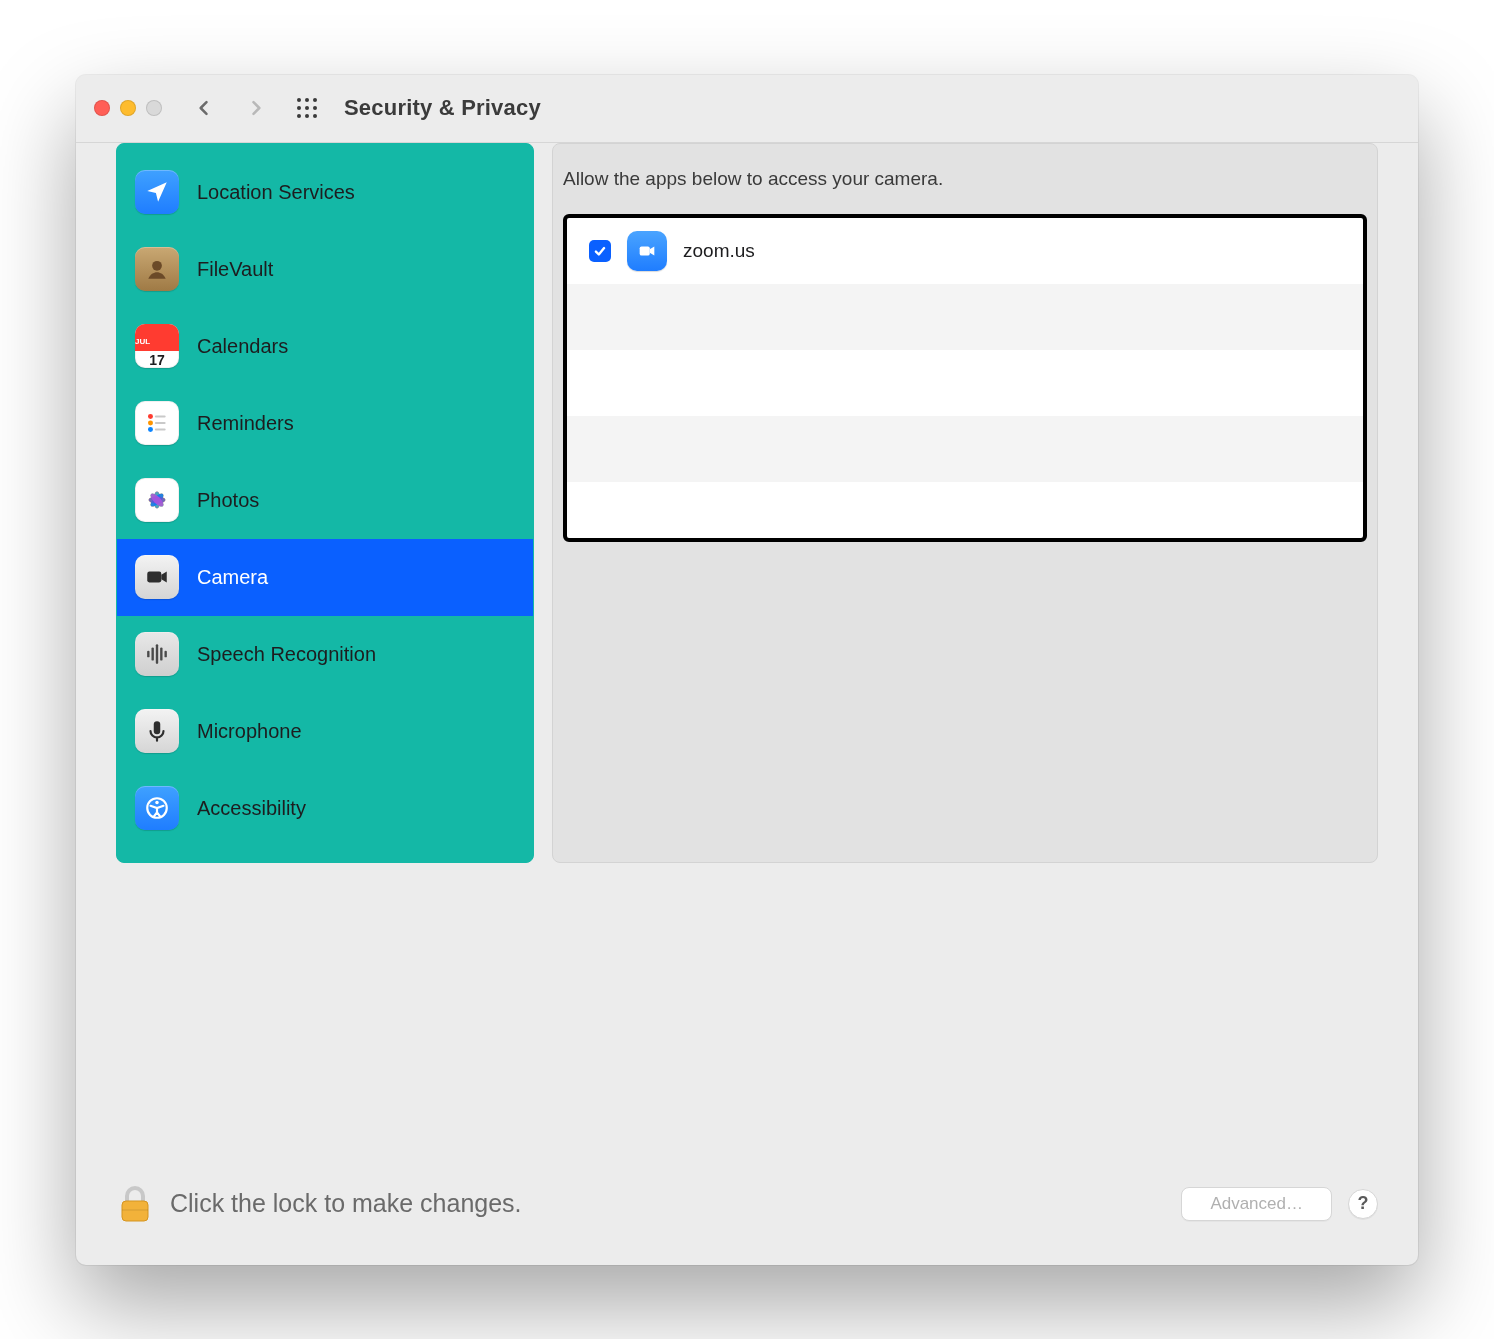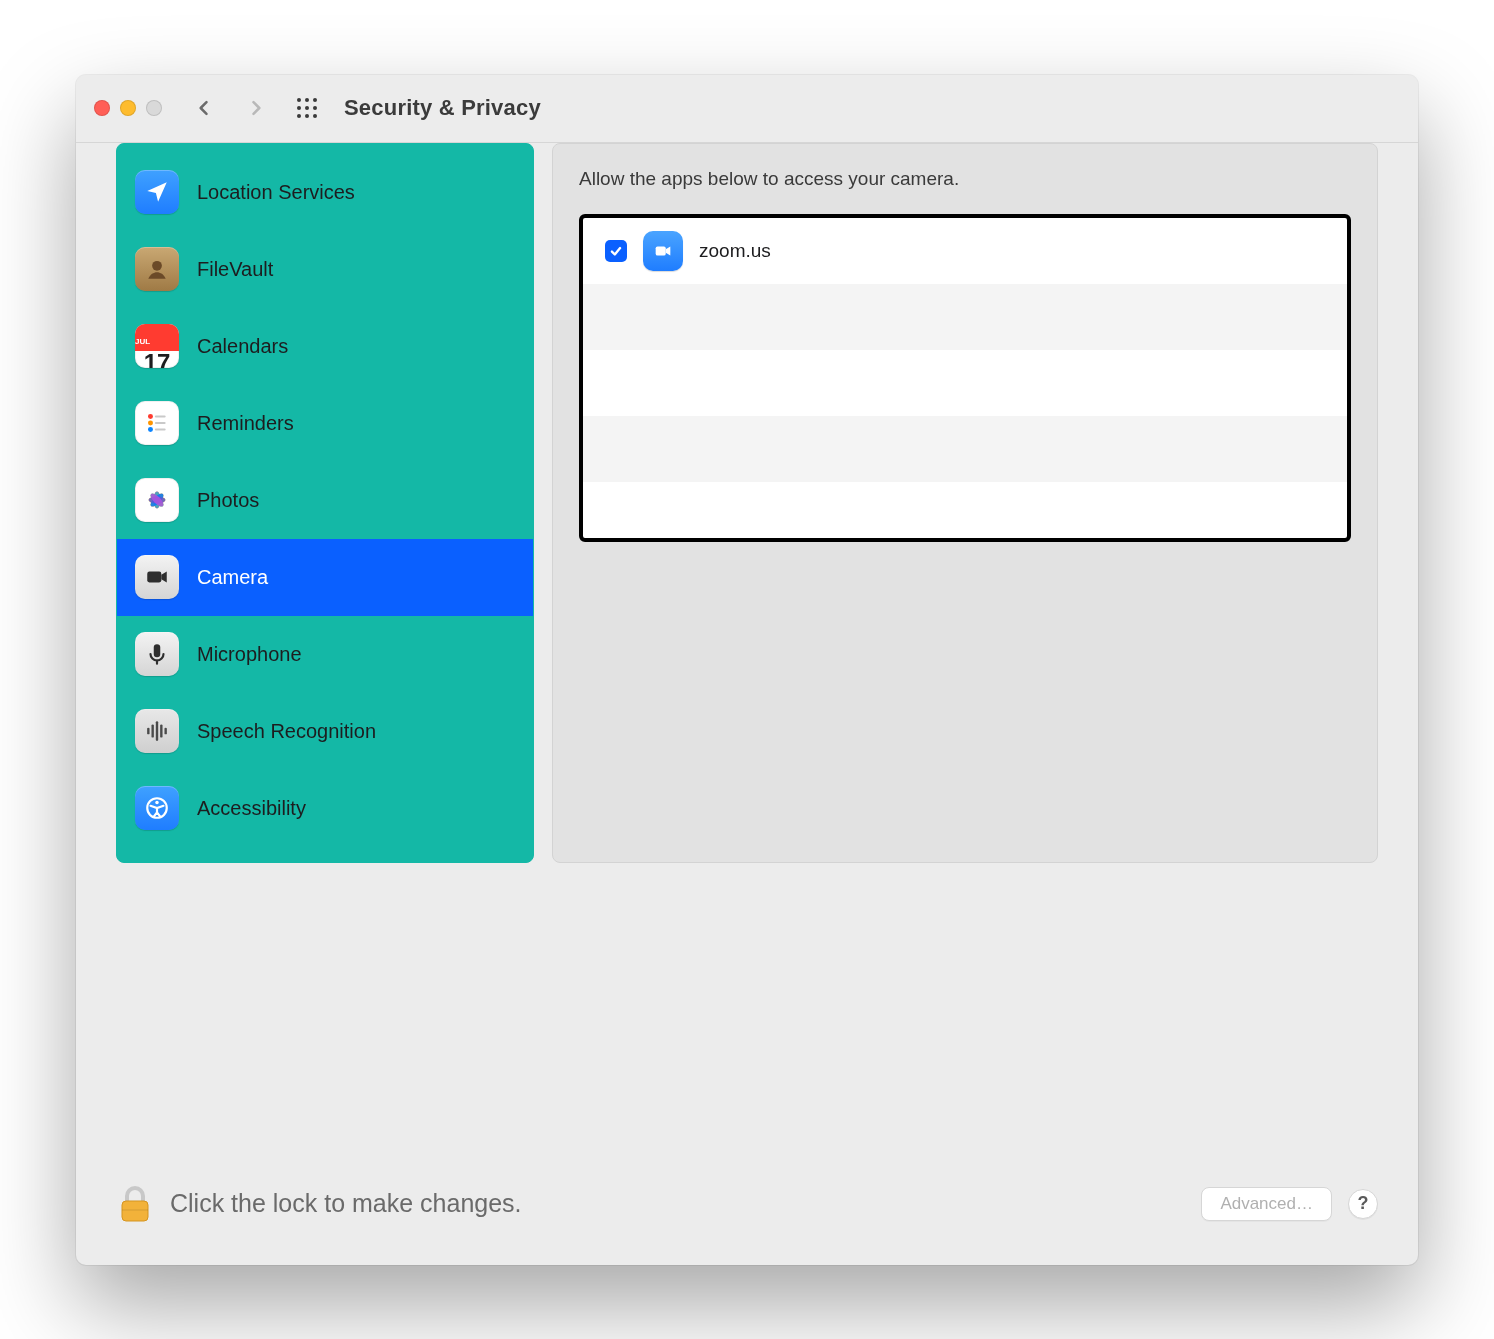--- a/index.html
+++ b/index.html
@@ -173,21 +173,21 @@
   .side-icon svg { width: 26px; height: 26px; }
   .side-label { font-size: 20px; color: #1d1d1f; }
 
   
   .detail {
     flex: 1;
     height: 100%;
     background: #e2e2e2;
     border: 1px solid #d3d3d3;
     border-radius: 8px;
-    padding: 24px 26px;
+    padding: 24px 10px;
     display: flex;
     flex-direction: column;
     gap: 24px;
   }
   .detail-heading {
     font-size: 19px;
     color: #3a3a3a;
   }
   .app-table {
     background: #ffffff;
@@ -242,21 +242,21 @@
     display: flex; align-items: center; justify-content: center;
     width: 38px; height: 42px;
   }
   .lock-text {
     font-size: 25px;
     color: #6a6a6a;
   }
   .footer-spacer { flex: 1; }
   .adv-btn {
     height: 34px;
-    padding: 0 18px;
+    padding: 0 28px;
     border-radius: 8px;
     background: #ffffff;
     border: 1px solid #d6d6d6;
     color: #b0b0b0;
     font-size: 17px;
     display: flex; align-items: center;
     box-shadow: 0 1px 0 rgba(0,0,0,0.03);
   }
   .help-btn {
     width: 30px; height: 30px;
@@ -265,21 +265,21 @@
     border: 1px solid #d6d6d6;
     color: #5a5a5a;
     font-size: 18px;
     font-weight: 600;
     display: flex; align-items: center; justify-content: center;
     box-shadow: 0 1px 0 rgba(0,0,0,0.05);
   }
 
   
   .cal-top { font-size: 8px; font-weight: 700; color: #fff; line-height: 1; }
-  .cal-num { font-size: 24px; font-weight: 600; color: #1d1d1f; line-height: 1; }
+  .cal-num { font-size: 14px; font-weight: 600; color: #1d1d1f; line-height: 1; }
 </style>
 </head>
 <body>
 
 <div class="stage">
   <div class="window">
 
     <div class="toolbar">
       <div class="traffic">
         <div class="tdot red"></div>
@@ -384,40 +384,40 @@
           <div class="side-item selected">
             <div class="side-icon" style="background: linear-gradient(rgb(243, 243, 243) 0%, rgb(213, 213, 213) 100%);">
               <svg viewBox="0 0 24 24" fill="#2e2e2e">
                 <rect x="3" y="7" width="13" height="10" rx="2"></rect>
                 <path d="M16 10 L21 7 V17 L16 14 Z"></path>
               </svg>
             </div>
             <span class="side-label">Camera</span>
           </div>
           <div class="side-item">
-            <div class="side-icon" style="background: linear-gradient(rgb(243, 243, 243) 0%, rgb(213, 213, 213) 100%);">
-              <svg viewBox="0 0 24 24" fill="#2e2e2e">
-                <rect x="9" y="3" width="6" height="12" rx="3"></rect>
-                <path d="M6 12a6 6 0 0 0 12 0" fill="none" stroke="#2e2e2e" stroke-width="2" stroke-linecap="round"></path>
-                <line x1="12" y1="18" x2="12" y2="21" stroke="#2e2e2e" stroke-width="2" stroke-linecap="round"></line>
-              </svg>
-            </div>
-            <span class="side-label">Microphone</span>
-          </div>
-          <div class="side-item">
             <div class="side-icon" style="background: linear-gradient(rgb(232, 232, 232) 0%, rgb(207, 207, 207) 100%);">
               <svg viewBox="0 0 24 24" stroke="#4a4a4a" stroke-width="2.2" stroke-linecap="round">
                 <line x1="4" y1="10" x2="4" y2="14"></line>
                 <line x1="8" y1="7" x2="8" y2="17"></line>
                 <line x1="12" y1="4" x2="12" y2="20"></line>
                 <line x1="16" y1="7" x2="16" y2="17"></line>
                 <line x1="20" y1="10" x2="20" y2="14"></line>
               </svg>
             </div>
             <span class="side-label">Speech Recognition</span>
+          </div>
+          <div class="side-item">
+            <div class="side-icon" style="background: linear-gradient(rgb(243, 243, 243) 0%, rgb(213, 213, 213) 100%);">
+              <svg viewBox="0 0 24 24" fill="#2e2e2e">
+                <rect x="9" y="3" width="6" height="12" rx="3"></rect>
+                <path d="M6 12a6 6 0 0 0 12 0" fill="none" stroke="#2e2e2e" stroke-width="2" stroke-linecap="round"></path>
+                <line x1="12" y1="18" x2="12" y2="21" stroke="#2e2e2e" stroke-width="2" stroke-linecap="round"></line>
+              </svg>
+            </div>
+            <span class="side-label">Microphone</span>
           </div>
           <div class="side-item">
             <div class="side-icon" style="background: linear-gradient(rgb(63, 161, 255) 0%, rgb(31, 125, 255) 100%);">
               <svg viewBox="0 0 24 24" fill="none" stroke="#fff" stroke-width="2">
                 <circle cx="12" cy="12" r="9"></circle>
                 <circle cx="12" cy="7" r="1.6" fill="#fff" stroke="none"></circle>
                 <path d="M6 10 L12 12 L18 10 M12 12 V16 M12 16 L9 20 M12 16 L15 20" stroke-linecap="round"></path>
               </svg>
             </div>
             <span class="side-label">Accessibility</span>

